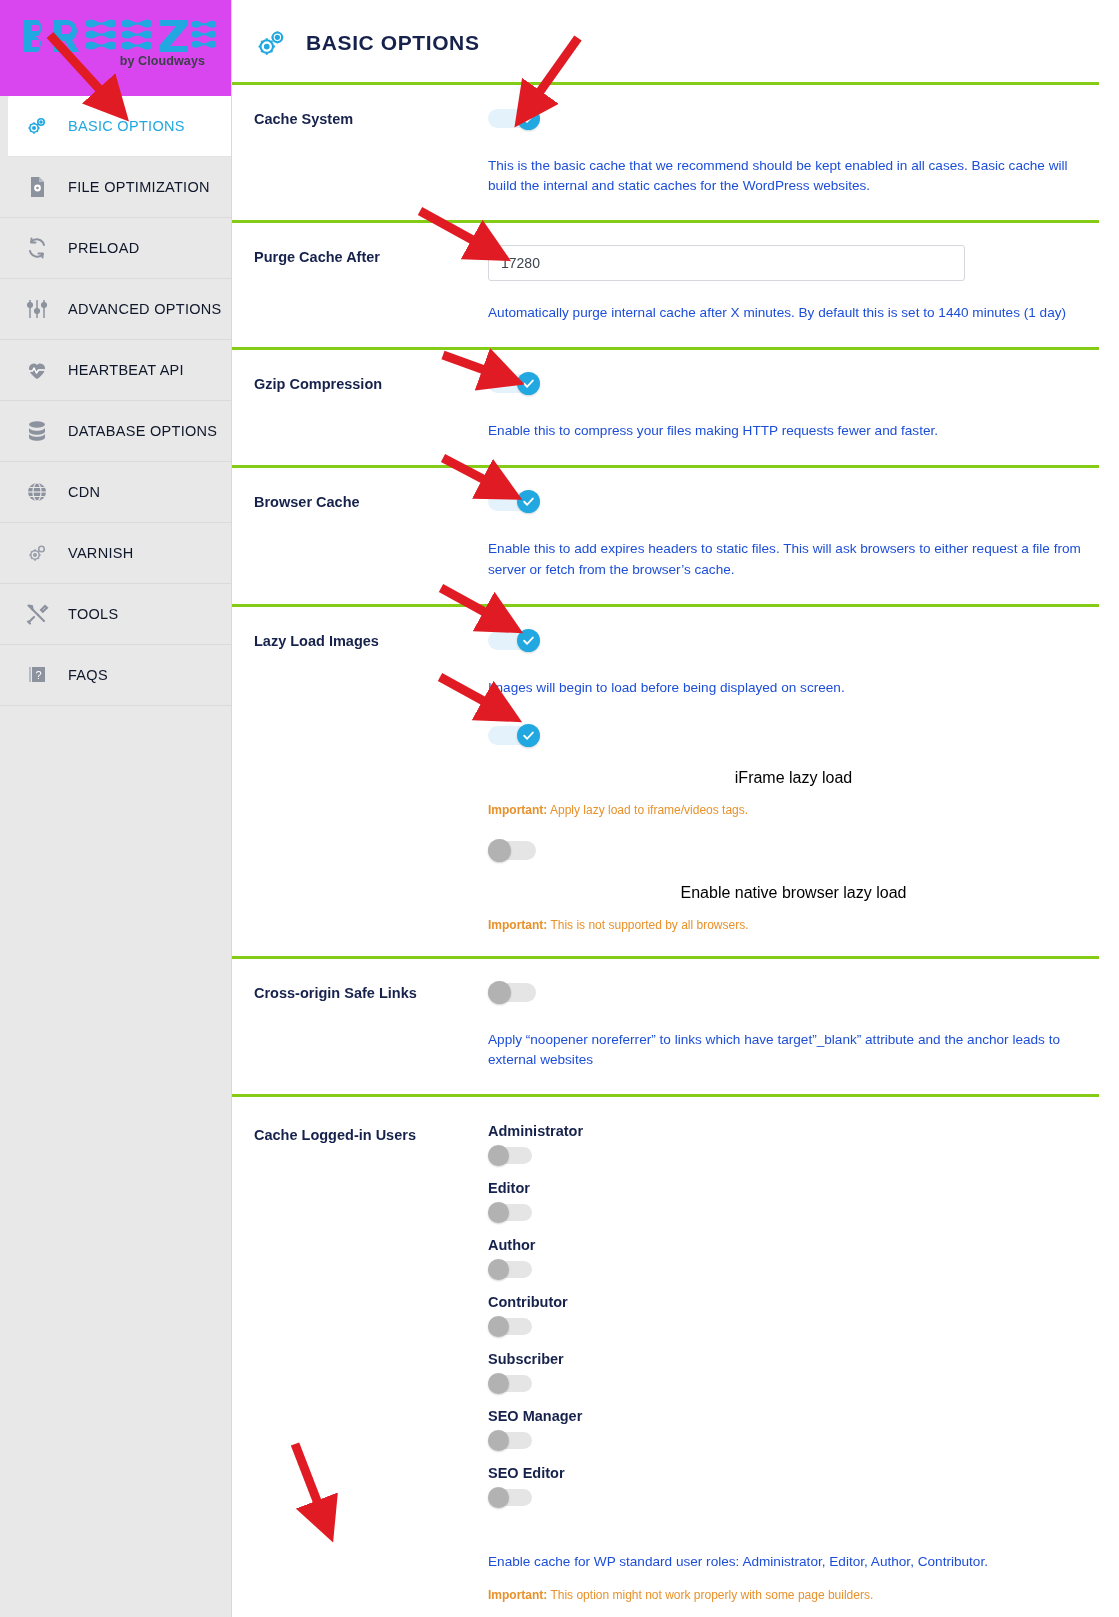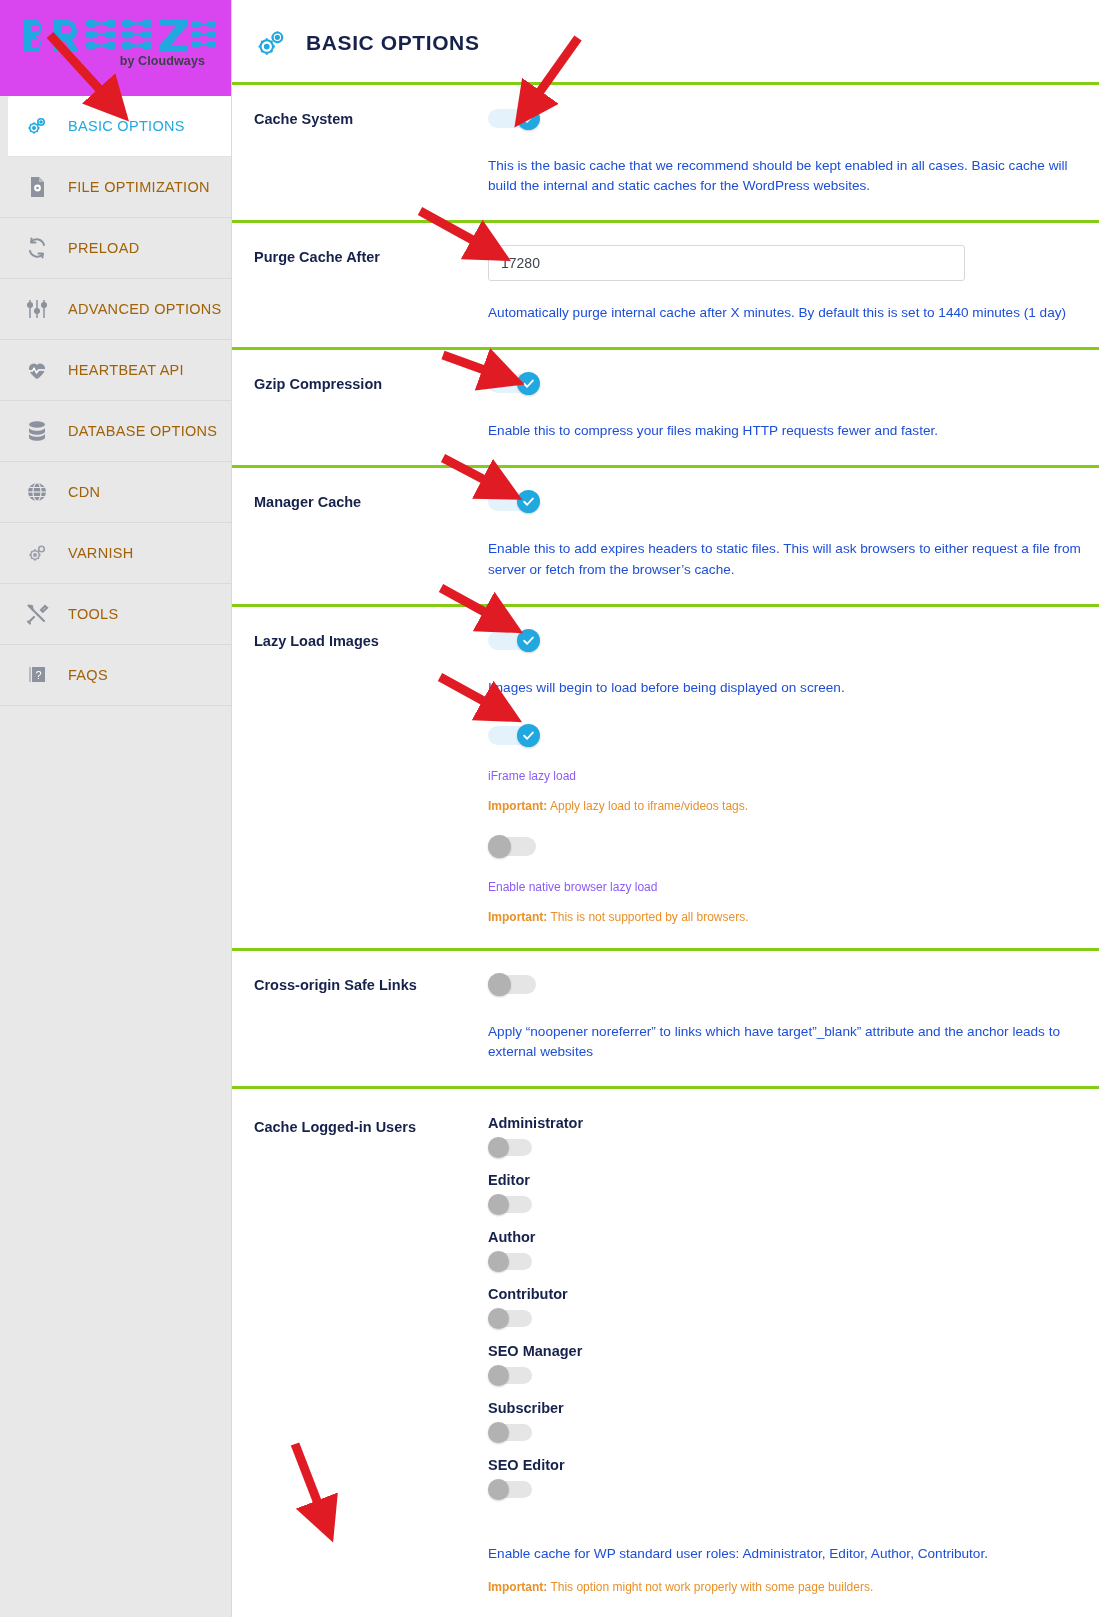--- a/index.html
+++ b/index.html
@@ -50,21 +50,21 @@
     position: relative;
   }
   .nav-item .nav-ico {
     width: 30px; flex: 0 0 30px;
     display: flex; align-items: center; justify-content: center;
     margin-right: 16px;
   }
   .nav-label {
     font-size: 14.5px;
     letter-spacing: .3px;
-    color: #a16207;
+    color: #0f172a;
     font-weight: 400;
   }
   .nav-item.active {
     background: #ffffff;
     border-bottom: 1px solid #e3e3e3;
     margin-left: 8px;
     padding-left: 14px;
     border-top-left-radius: 2px;
   }
   .nav-item.active .nav-label { color: #21a8e0; }
@@ -105,23 +105,24 @@
   .row-ctrl { flex: 1 1 auto; padding-top: 22px; }
 
   .desc {
     font-size: 13.6px;
     color: #1d4ed8;
     line-height: 1.48;
     max-width: 600px;
   }
   .desc.pad { padding: 22px 0 24px 0; }
   .sub-label {
-    font-size: 12px;
-    color: #8b5cf6;
+    font-size: 16px;
+    color: #000000;
     padding: 18px 0 0 0;
+    text-align: center;
   }
   .important {
     font-size: 12px;
     color: #e8912b;
     padding: 16px 0 0 0;
   }
   .important b { font-weight: bold; }
 
   
   .toggle {
@@ -409,21 +410,21 @@
                 </svg>
             </span>
           </span>
           <p class="desc pad">Enable this to compress your files making HTTP requests fewer and faster.</p>
         </div>
       </div>
     </section>
 
     <section class="row">
       <div class="row-inner">
-        <div class="row-label">Manager Cache</div>
+        <div class="row-label">Browser Cache</div>
         <div class="row-ctrl">
           <span class="toggle">
             <span class="track"></span>
             <span class="knob">
               <svg width="13" height="13" viewBox="0 0 24 24" fill="none" stroke="#ffffff" stroke-width="3.4" stroke-linecap="round" stroke-linejoin="round">
                   <path d="M4 12.5l5.5 5.5L20 6.5"></path>
                 </svg>
             </span>
           </span>
           <p class="desc pad">Enable this to add expires headers to static files. This will ask browsers to either request a file from server or fetch from the browser’s cache.</p>
@@ -517,29 +518,29 @@
 
             <div class="role-block">
               <div class="role-name">Contributor</div>
               <span class="toggle off toggle-sm">
                 <span class="track"></span>
                 <span class="knob"></span>
               </span>
             </div>
 
             <div class="role-block">
+              <div class="role-name">Subscriber</div>
+              <span class="toggle off toggle-sm">
+                <span class="track"></span>
+                <span class="knob"></span>
+              </span>
+            </div>
+
+            <div class="role-block">
               <div class="role-name">SEO Manager</div>
-              <span class="toggle off toggle-sm">
-                <span class="track"></span>
-                <span class="knob"></span>
-              </span>
-            </div>
-
-            <div class="role-block">
-              <div class="role-name">Subscriber</div>
               <span class="toggle off toggle-sm">
                 <span class="track"></span>
                 <span class="knob"></span>
               </span>
             </div>
 
             <div class="role-block">
               <div class="role-name">SEO Editor</div>
               <span class="toggle off toggle-sm">
                 <span class="track"></span>

